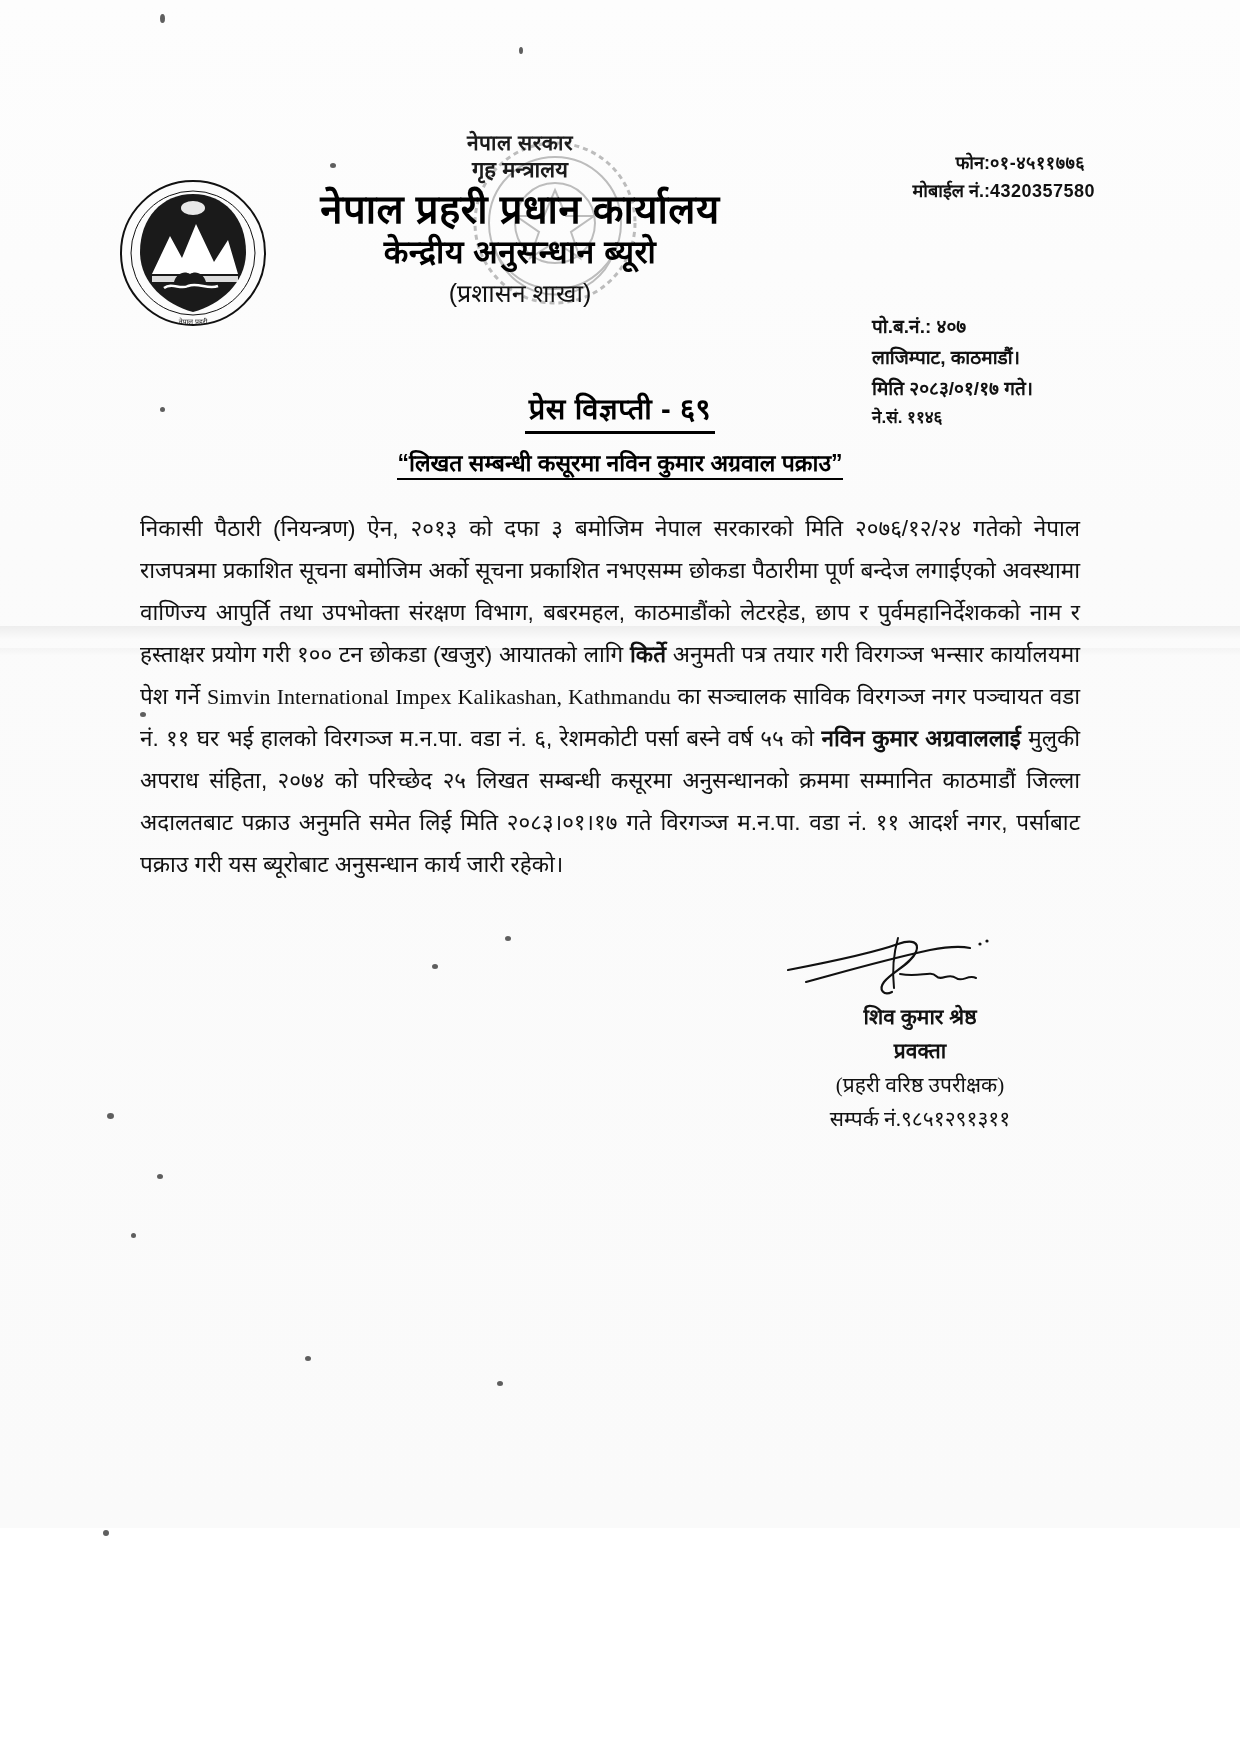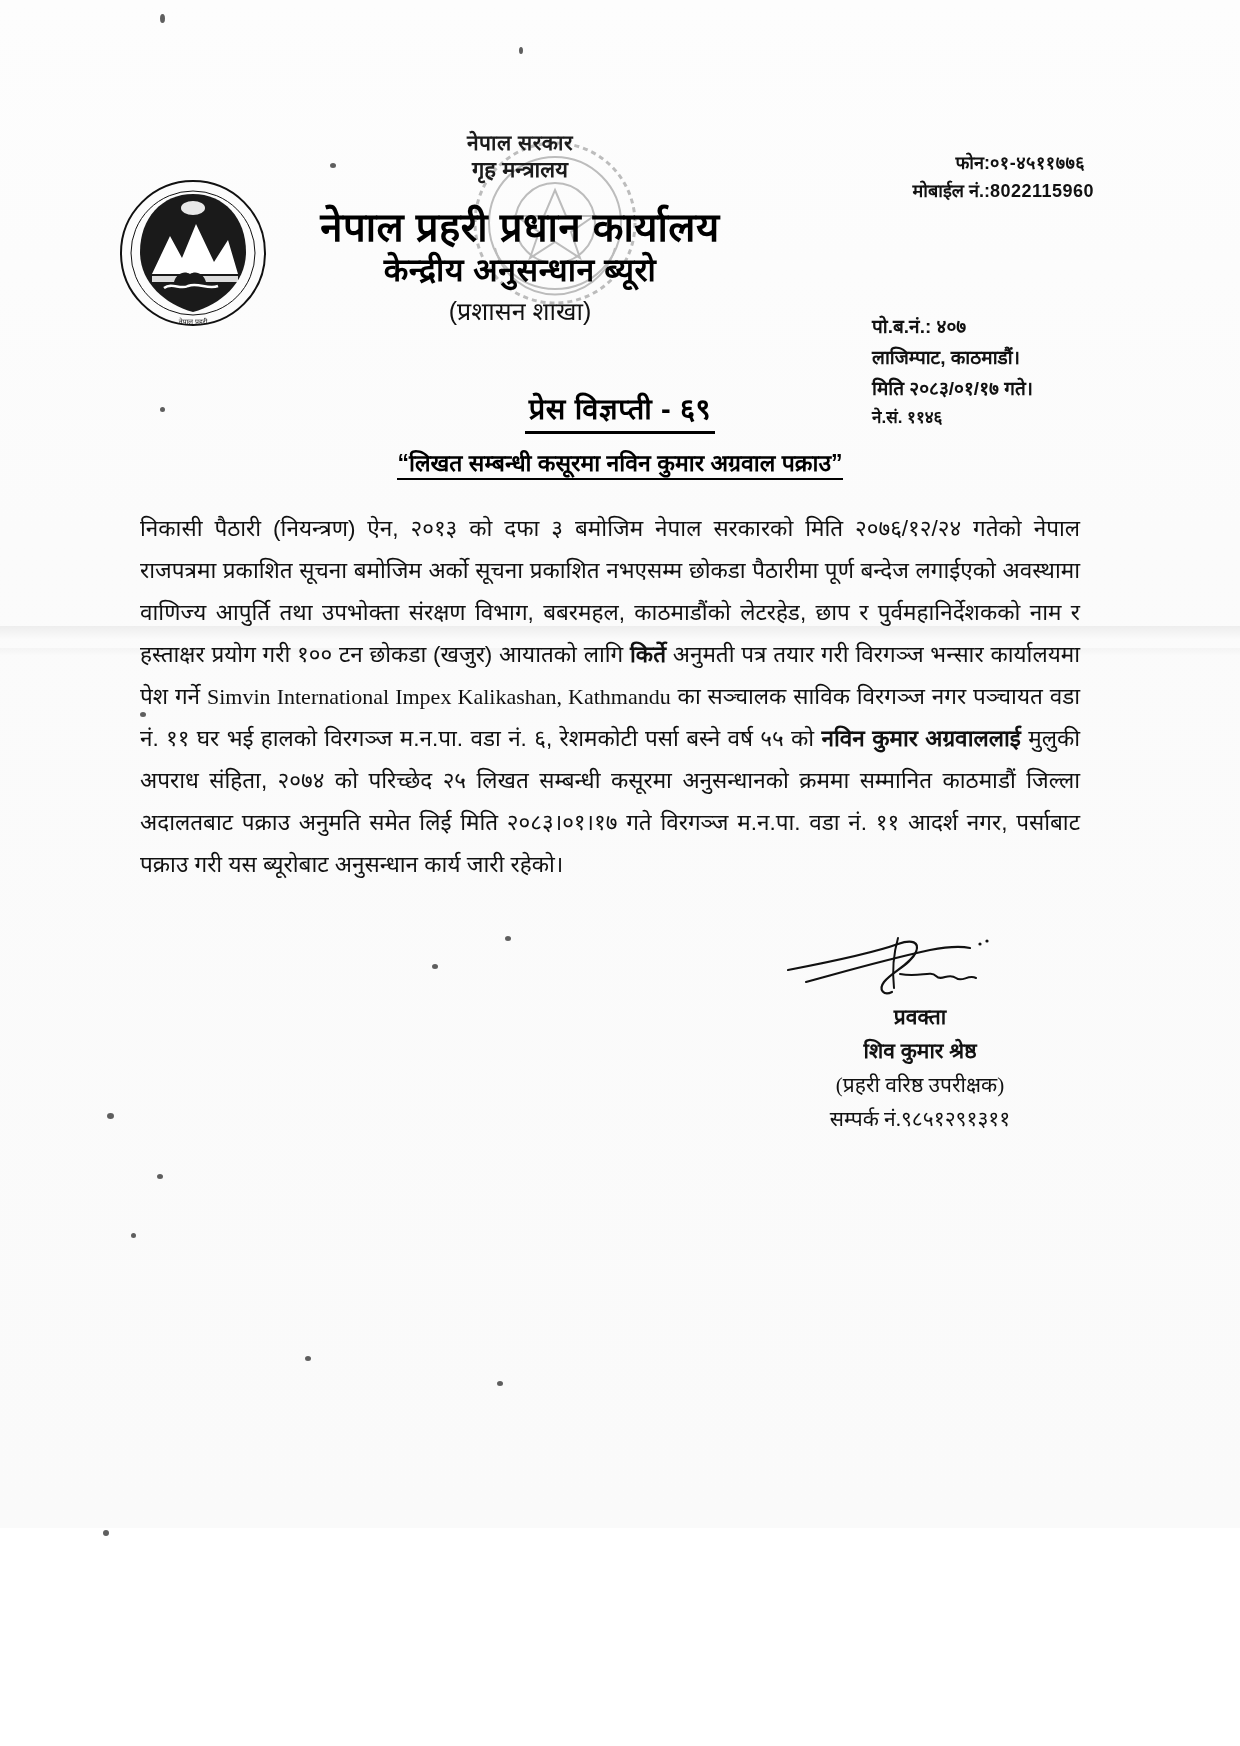--- a/index.html
+++ b/index.html
@@ -73,21 +73,21 @@
     font-weight: 700;
     letter-spacing: .5px;
     line-height: 1.25;
     color: #1b1b1b;
   }
   .gov-line2 {
     font-size: 22px;
     font-weight: 700;
     line-height: 1.25;
     color: #1b1b1b;
-    margin-bottom: 20px;
+    margin-bottom: 2px;
   }
   .org-main {
     font-size: 40px;
     font-weight: 700;
     line-height: 1.18;
     letter-spacing: .5px;
     color: #000;
     white-space: nowrap;
   }
   .org-sub {
@@ -258,21 +258,21 @@
       <div class="branch">(प्रशासन शाखा)</div>
     </div>
 
     <div class="contact-top">
       <div class="row">
         <span class="lbl">फोन:</span>
         <span class="val">०१-४५११७७६</span>
       </div>
       <div class="row">
         <span class="lbl">मोबाईल नं.:</span>
-        <span class="val">8022115960</span>
+        <span class="val">4320357580</span>
       </div>
     </div>
 
     <div class="contact-bottom">
       <div>पो.ब.नं.: ४०७</div>
       <div>लाजिम्पाट, काठमाडौं।</div>
       <div>मिति २०८३/०१/१७ गते।</div>
       <div style="font-size:17px;">ने.सं. ११४६</div>
     </div>
   </div>
@@ -294,19 +294,19 @@
       <svg width="230" height="70" viewBox="0 0 230 70">
         <path d="M8 40 C60 30 96 22 118 14 C132 9 140 12 136 22 C131 34 112 42 104 52
                  C98 60 104 66 112 62" fill="none" stroke="#111" stroke-width="2.2" stroke-linecap="round"></path>
         <path d="M26 52 C70 40 104 30 150 20 C166 17 180 16 190 18" fill="none" stroke="#111" stroke-width="2.2" stroke-linecap="round"></path>
         <path d="M120 44 C140 48 150 40 156 46 C162 52 168 42 176 48 C182 53 188 44 196 48" fill="none" stroke="#111" stroke-width="2" stroke-linecap="round"></path>
         <path d="M118 8 C114 22 112 40 114 58" fill="none" stroke="#111" stroke-width="2" stroke-linecap="round"></path>
         <circle cx="200" cy="14" r="1.6" fill="#111"></circle>
         <circle cx="207" cy="11" r="1.6" fill="#111"></circle>
       </svg>
     </div>
+    <div class="sig-line">शिव कुमार श्रेष्ठ</div>
     <div class="sig-line">प्रवक्ता</div>
-    <div class="sig-line">शिव कुमार श्रेष्ठ</div>
     <div class="sig-line normal">(प्रहरी वरिष्ठ उपरीक्षक)</div>
     <div class="sig-line normal">सम्पर्क नं.९८५१२९१३११</div>
   </div>
 
 </div>
 
 </body></html>

